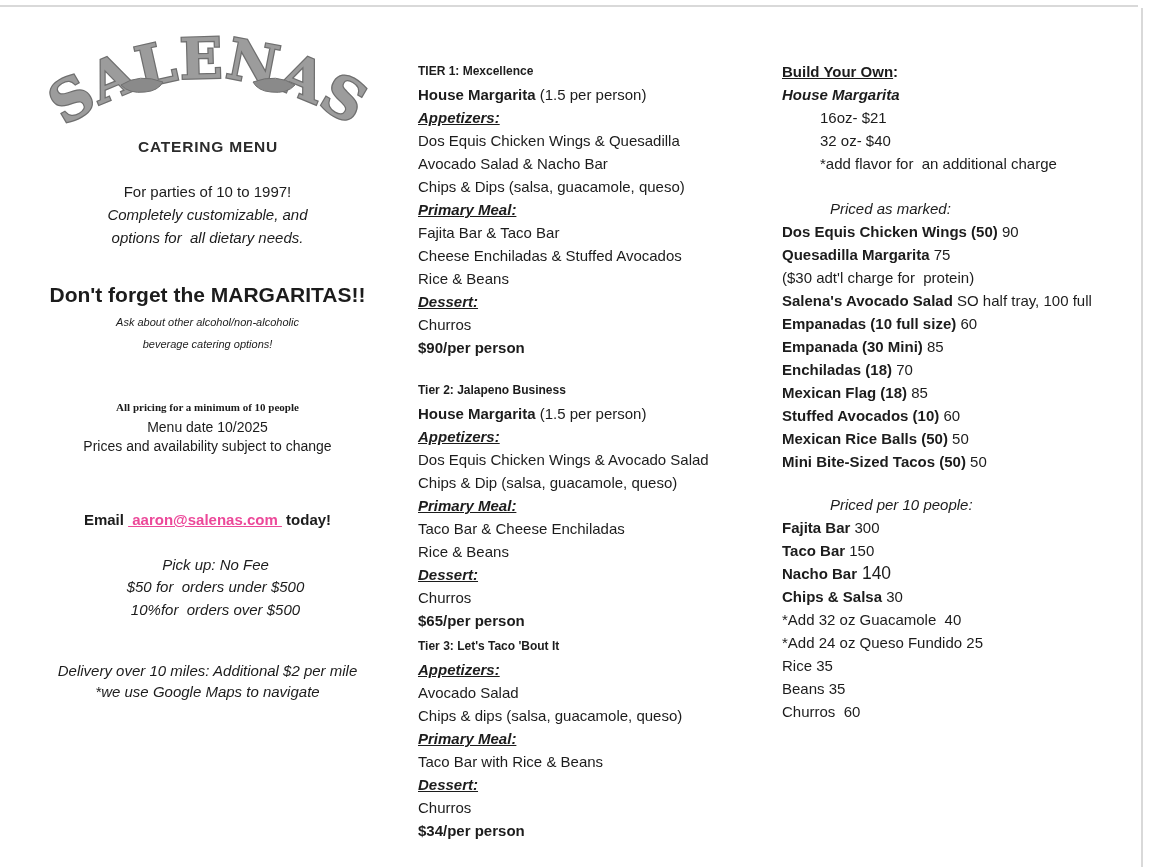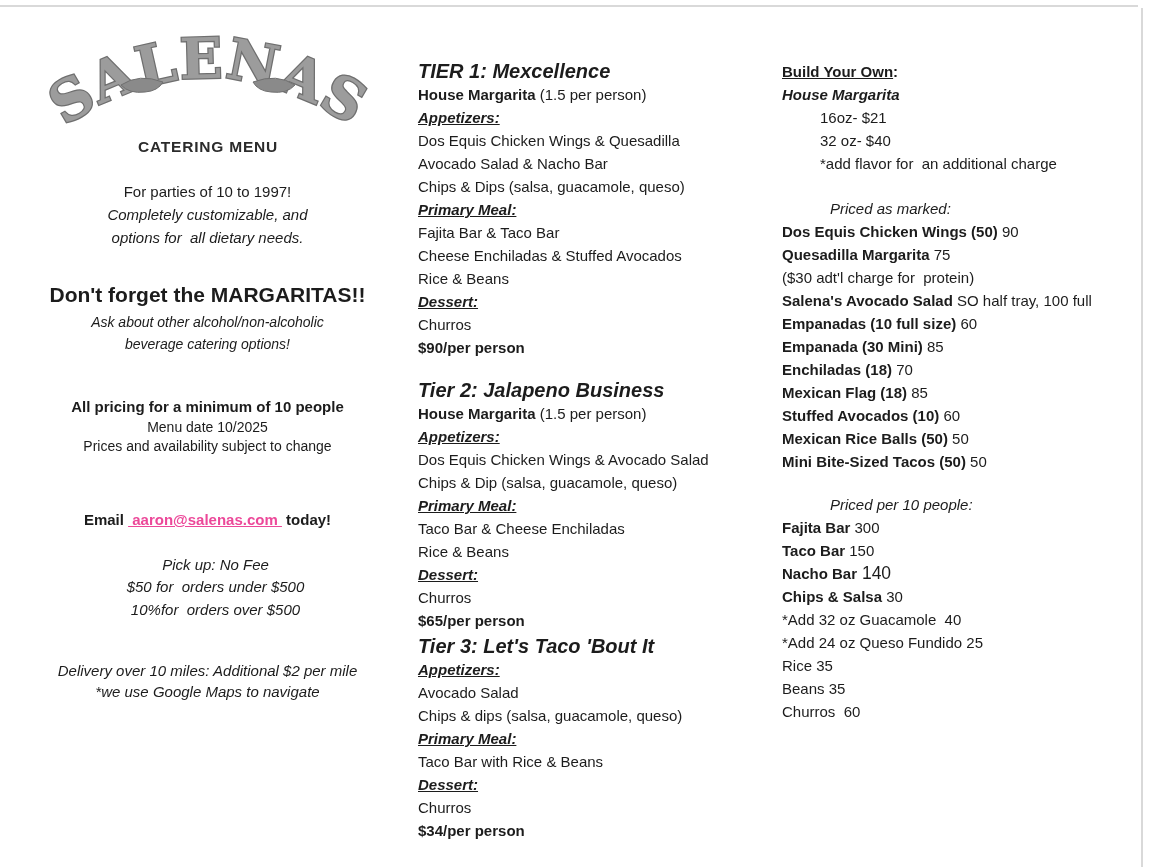--- a/index.html
+++ b/index.html
@@ -15,34 +15,34 @@
   .line{white-space:pre-wrap;font-size:15px;line-height:23px;}
   .b{font-weight:bold;}
   .i{font-style:italic;}
   .u{text-decoration:underline;}
 
   .logo-wrap{height:150px;}
   .intro{position:absolute;left:0;top:150px;width:345px;}
   .intro .line{line-height:23px;}
   .marg{position:absolute;left:0;top:252px;width:345px;}
   .marg-headline{font-size:21px;font-weight:bold;line-height:26px;margin-bottom:3px;white-space:pre-wrap;}
-  .marg .sub{font-size:14px;line-height:22px;}
+  .marg .sub{font-size:11px;line-height:22px;}
   .pricing{position:absolute;left:0;top:366px;width:345px;}
-  .pricing .big{font-size:15px;font-weight:bold;line-height:22px;}
+  .pricing .big{font-size:11px;font-weight:bold;line-height:22px;font-family:Liberation Serif, serif;}
   .pricing .sm{font-size:14px;line-height:19px;}
   .email-line{position:absolute;left:0;top:479px;width:345px;font-size:15px;font-weight:bold;line-height:22px;white-space:pre-wrap;}
   .email-link{color:#ec4899;text-decoration:underline;}
   .pickup{position:absolute;left:8px;top:524px;width:345px;}
   .pickup .line{line-height:22.4px;}
   .fardelivery{position:absolute;left:0;top:630px;width:345px;}
   .fardelivery .line{line-height:21px;}
 
   .tier{margin:0;}
   .tier + .tier{margin-top:20px;}
-  .t-title{font-size:20px;font-weight:bold;font-style:italic;}
+  .t-title{font-size:12px;font-weight:bold;}
   .lbl{font-weight:bold;font-style:italic;}
   .t-price{font-weight:bold;}
 
   .r-block .line{line-height:23px;}
   .byo-title{font-weight:bold;}
   .byo-item{font-weight:bold;font-style:italic;}
   .byo-sub{padding-left:38px;}
   .r-gap1{margin-top:22px;}
   .r-gap2{margin-top:20px;}
   .sec-head{font-style:italic;margin-left:48px;}

